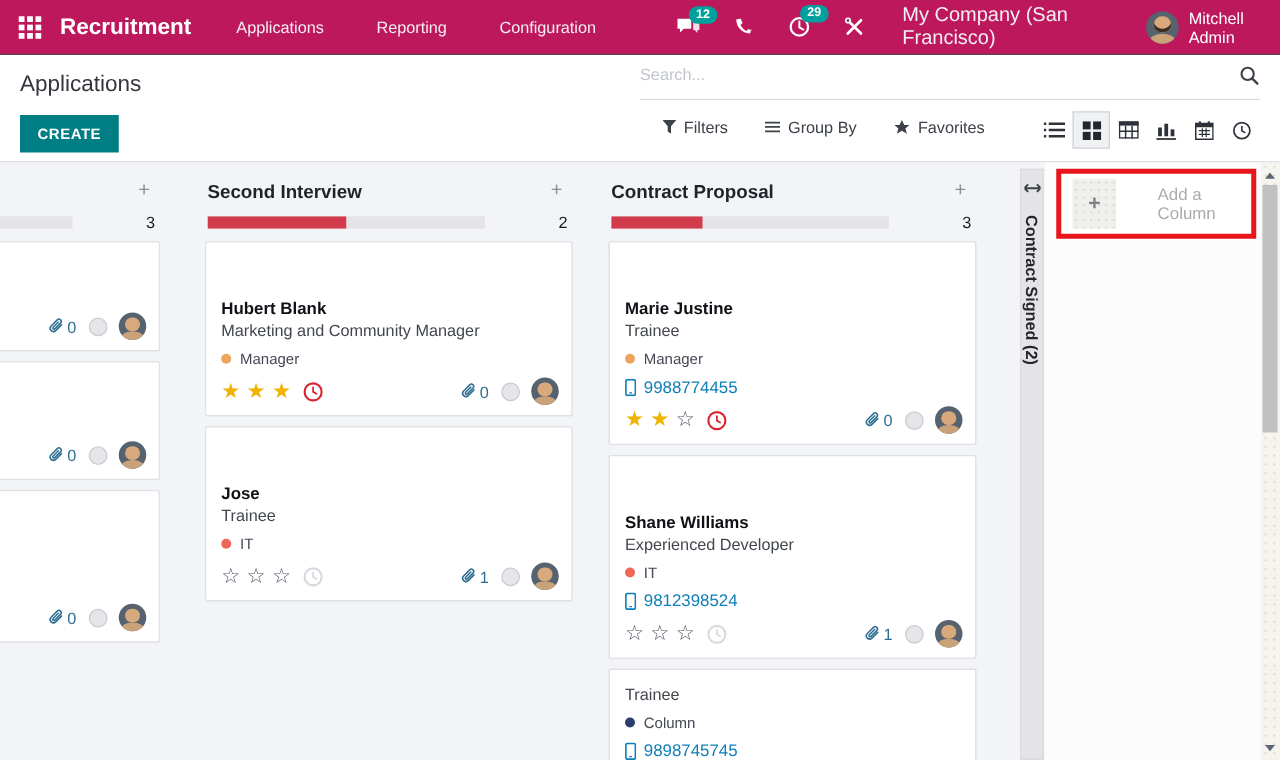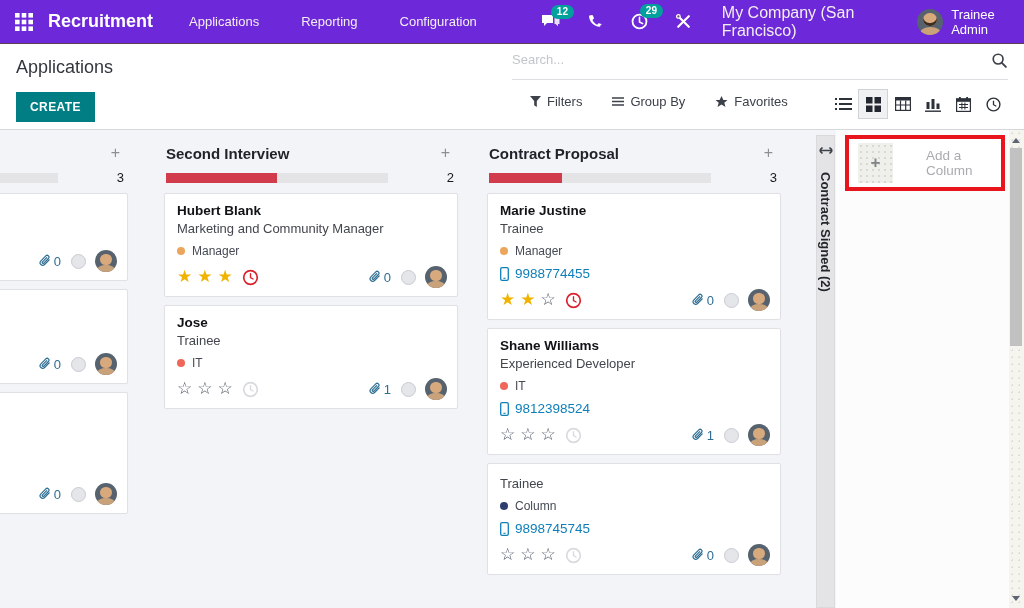--- a/index.html
+++ b/index.html
@@ -1,20 +1,20 @@
 <!DOCTYPE html>
 <html><head>
 <meta charset="utf-8">
 <style>
   * { margin:0; padding:0; box-sizing:border-box; }
   html,body { width:1024px; height:608px; overflow:hidden; }
   body { font-family:"Liberation Sans", sans-serif; background:#fff; position:relative; color:#22262b; }
 
   
-  .navbar { position:absolute; top:0; left:0; right:0; height:44px; background:#6d28d9;
+  .navbar { position:absolute; top:0; left:0; right:0; height:44px; background:#be185d;
             display:flex; align-items:center; padding:0 14px; border-bottom:1px solid #5f3d55; }
   .nav-left { display:flex; align-items:center; }
   .apps-icon { width:20px; height:20px; margin-right:14px; cursor:pointer; }
   .brand { color:#fff; font-size:18px; font-weight:bold; margin-right:32px; cursor:pointer; }
   .nav-menu { color:#f3eef1; font-size:13px; margin-right:34px; cursor:pointer; padding:6px 4px; }
   .nav-right { margin-left:auto; display:flex; align-items:center; }
   .sys-icon { position:relative; margin-left:26px; cursor:pointer; display:flex; align-items:center; }
   .badge { position:absolute; top:-8px; left:10px; background:#00A09D; color:#fff; font-size:10px;
            font-weight:bold; border-radius:8px; padding:1px 6px; line-height:12px; }
   .company { color:#f3eef1; font-size:16px; margin-left:30px; cursor:pointer; }
@@ -53,21 +53,21 @@
   .kcol-title-row { display:flex; align-items:center; }
   .kcol-title { font-size:15px; font-weight:600; color:#1f2329; flex:1; }
   .kcol-plus { color:#8b8f96; font-size:16px; cursor:pointer; padding:0 4px; }
   .kprog-row { display:flex; align-items:center; margin-top:8px; }
   .kprog { flex:1; height:10px; background:#e4e4e7; margin-right:26px; overflow:hidden; }
   .kprog-fill { height:100%; background:#d23b4b; }
   .kcount { width:40px; text-align:right; font-size:13px; color:#16181c; }
 
   .kcard { background:#fff; border:1px solid #dfe1e5; border-radius:2px; margin:8px 2px 0 2px;
            padding:9px 10px 8px 12px; cursor:pointer; box-shadow:0 0 1px rgba(0,0,0,.04); }
-  .kname { font-size:13.5px; font-weight:bold; color:#101216; }
+  .kname { font-size:13.5px; font-weight:bold; color:#101216;margin-top:36px; }
   .ksub { font-size:13px; color:#42464d; margin-top:3px; }
   .ktag { display:flex; align-items:center; margin-top:8px; }
   .ktag-dot { width:8px; height:8px; border-radius:50%; margin-right:7px; }
   .ktag-label { font-size:12px; color:#454a54; }
   .kphone { display:flex; align-items:flex-end; margin-top:8px; color:#0e7fb8; font-size:13.5px; }
   .kphone .gl { margin-right:6px; display:flex; }
   .kfoot { display:flex; align-items:center; margin-top:8px; }
   .stars { display:flex; align-items:center; }
   .star { font-size:17px; line-height:18px; margin-right:5px; cursor:pointer; }
   .star.on { color:#efb300; } .star.off { color:#4d5766; }
@@ -166,21 +166,21 @@
       <span class="gl">
           <svg width="17" height="17" viewBox="0 0 16 16">
         <path d="M3 3l10 10M13 3L3 13" stroke="#fff" stroke-width="2" stroke-linecap="round"></path>
         <circle cx="3.2" cy="3.2" r="1.7" fill="#714B67" stroke="#fff" stroke-width="1.2"></circle>
       </svg>
         </span>
     </span>
     <span class="company">My Company (San Francisco)</span>
     <span class="user">
       <span class="avatar hair"></span>
-      <span class="user-name">Trainee Admin</span>
+      <span class="user-name">Mitchell Admin</span>
     </span>
   </div>
 </div>
 
 <div class="control-panel">
   <div class="page-title">Applications</div>
   <button class="create-btn">CREATE</button>
 
   <div class="search-wrap">
     <input class="search-input" placeholder="Search..." style="">

